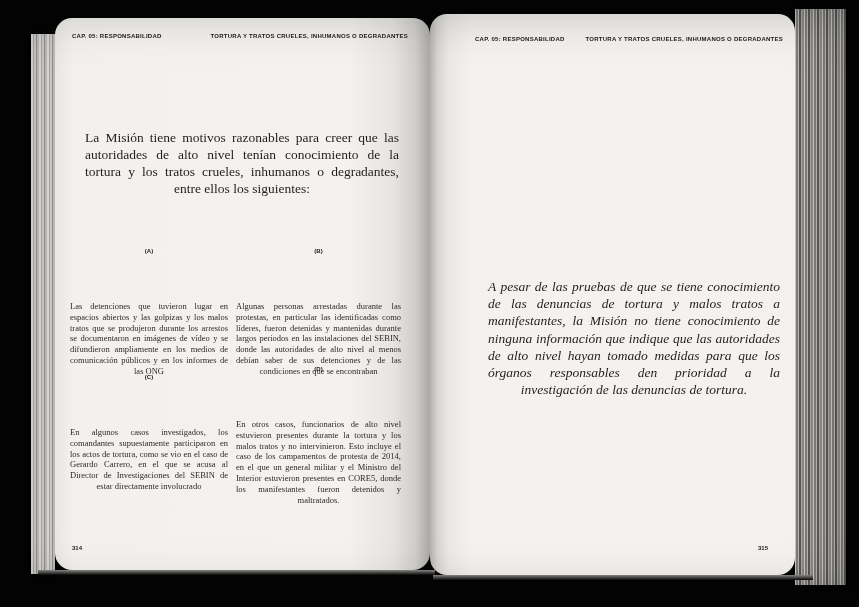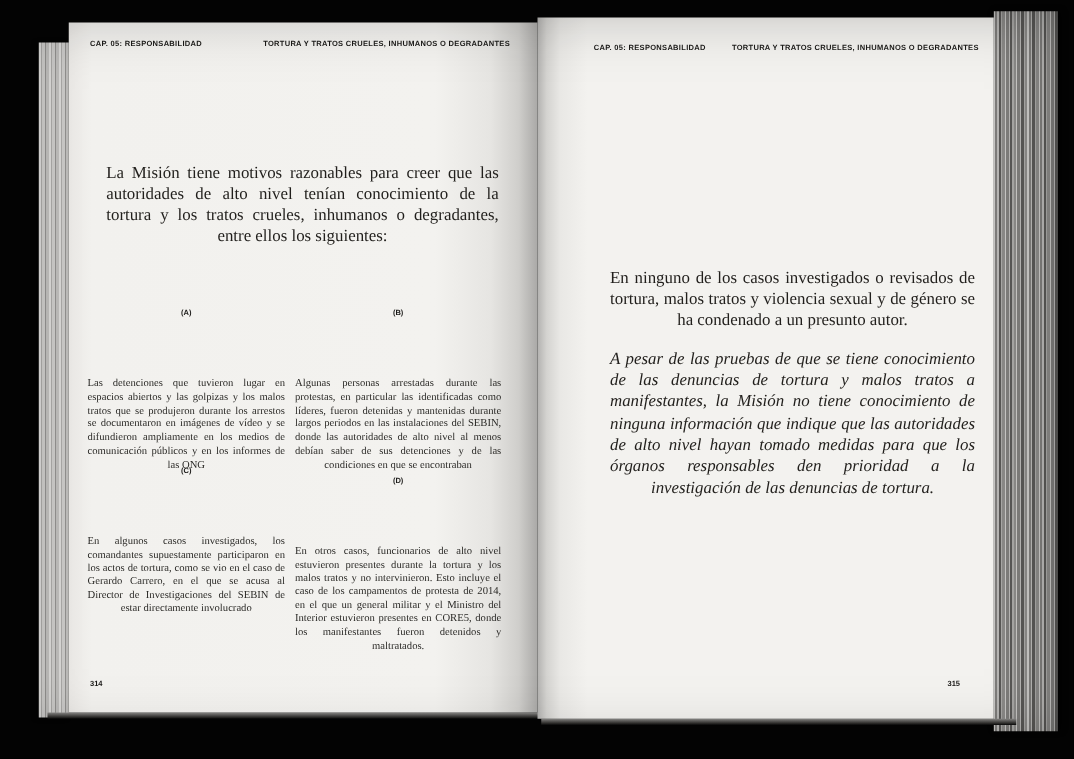--- a/index.html
+++ b/index.html
@@ -23,21 +23,21 @@
   }
   .edge-bottom-left {
     position:absolute; left:38px; top:570px; width:397px; height:5px;
     background:linear-gradient(#8c8b89, #333230 70%, #0a0a0a);
   }
   .edge-bottom-right {
     position:absolute; left:433px; top:575px; width:380px; height:5px;
     background:linear-gradient(#8c8b89, #333230 70%, #0a0a0a);
   }
   
-  .page { position:absolute; color:#232220; }
+  .page { position:absolute; color:#232220;border-radius:17px; }
   .page-left {
     left:55px; top:18px; width:375px; height:552px;
     background:linear-gradient(90deg,
       #eae8e5 0%, #f2f1ee 5%, #f3f2ef 78%, #e6e5e2 90%, #cfcecb 96%, #aaa9a7 100%);
   }
   .page-right {
     left:430px; top:14px; width:365px; height:561px;
     background:linear-gradient(90deg,
       #b3b2b0 0%, #d4d3d0 2%, #e9e8e5 5%, #f3f2ef 11%, #f3f2ef 100%);
   }
@@ -53,21 +53,21 @@
   .lead {
     position:absolute; left:30px; top:111px; width:314px;
     font-size:13.5px; line-height:17px;
     text-align:justify; text-align-last:center; color:#211f1c;
   }
   
   .sec { position:absolute; }
   .sec-a { left:15px;  top:230px; width:158px; }
   .sec-b { left:181px; top:230px; width:165px; }
   .sec-c { left:15px;  top:356px; width:158px; }
-  .sec-d { left:181px; top:364px; width:165px; }
+  .sec-d { left:181px; top:348px; width:165px; }
   .sec-label {
     text-align:center; font-family:"Liberation Sans", sans-serif;
     font-weight:bold; font-size:6px; margin-bottom:4px; color:#1b1a18;
   }
   .sec-text {
     font-size:8.5px; line-height:10.8px;
     text-align:justify; text-align-last:center; color:#2b2a27;margin-top:47px;
   }
   
   .para {
@@ -130,21 +130,20 @@
 
     <div class="pgnum pgnum-left">314</div>
   </div>
 
   <div class="page page-right">
     <div class="hdr">
       <span>CAP. 05: RESPONSABILIDAD</span>
       <span>TORTURA Y TRATOS CRUELES, INHUMANOS O DEGRADANTES</span>
     </div>
 
-    <div class="para para-1">En ninguno de los casos investigados o revisados de tortura, malos tratos y violencia sexual y de género se ha condenado a un presunto autor.</div>
 
     <div class="para para-2">A pesar de las pruebas de que se tiene conocimiento de las denuncias de tortura y malos tratos a manifestantes, la Misión no tiene conocimiento de ninguna información que indique que las autoridades de alto nivel hayan tomado medidas para que los órganos responsables den prioridad a la investigación de las denuncias de tortura.</div>
 
     <div class="pgnum pgnum-right">315</div>
   </div>
 
   <div class="vignette"></div>
 </div>
 
 </body></html>

